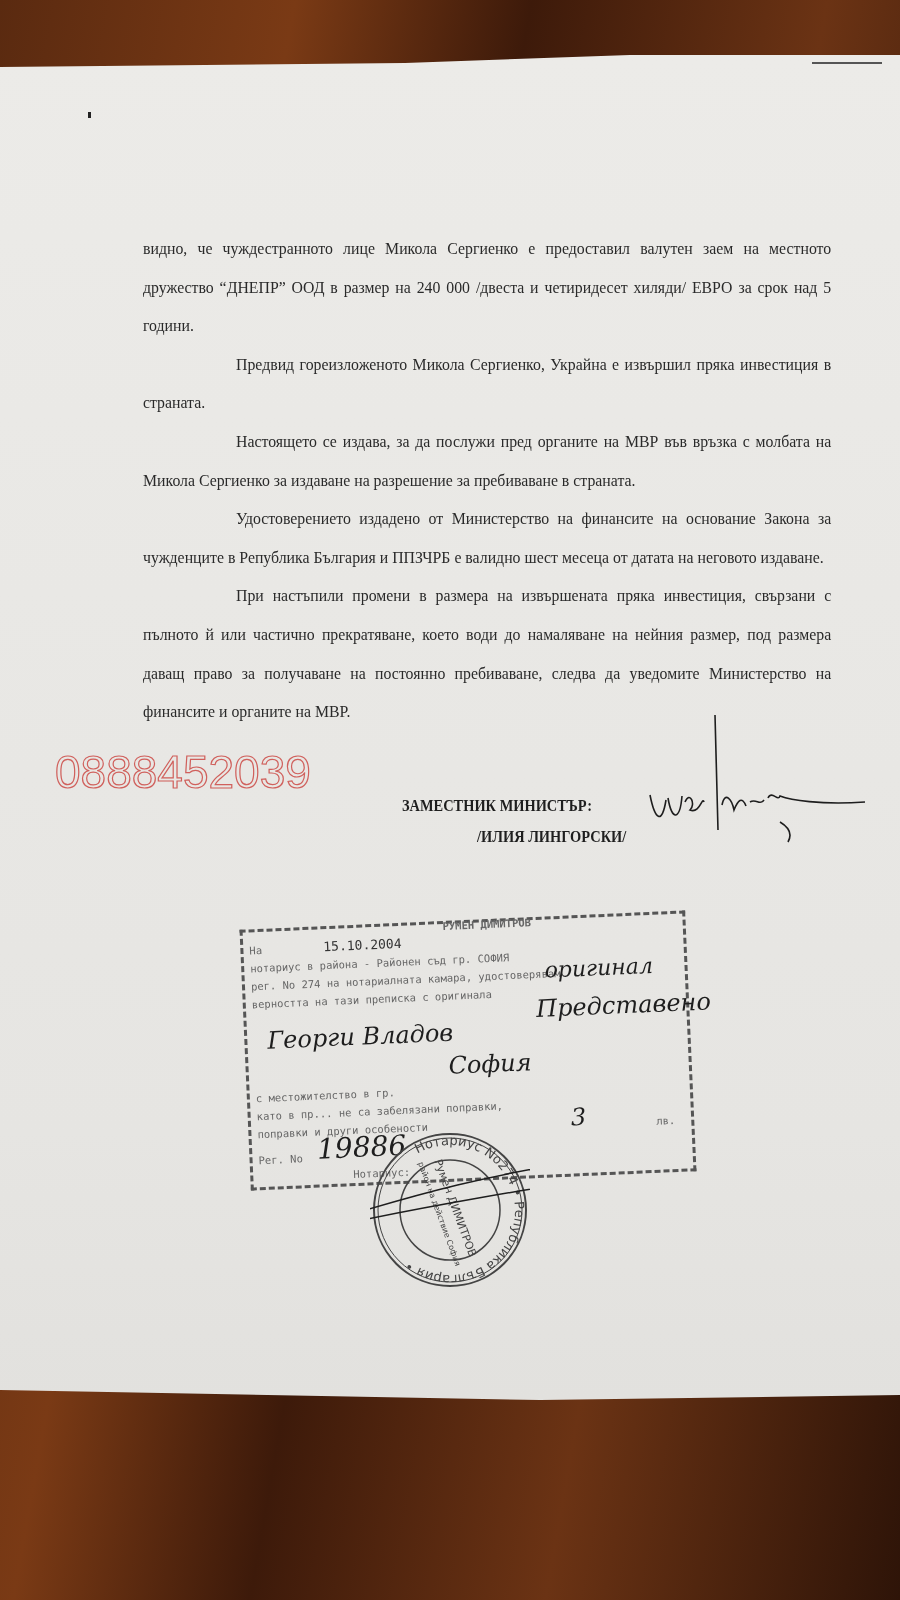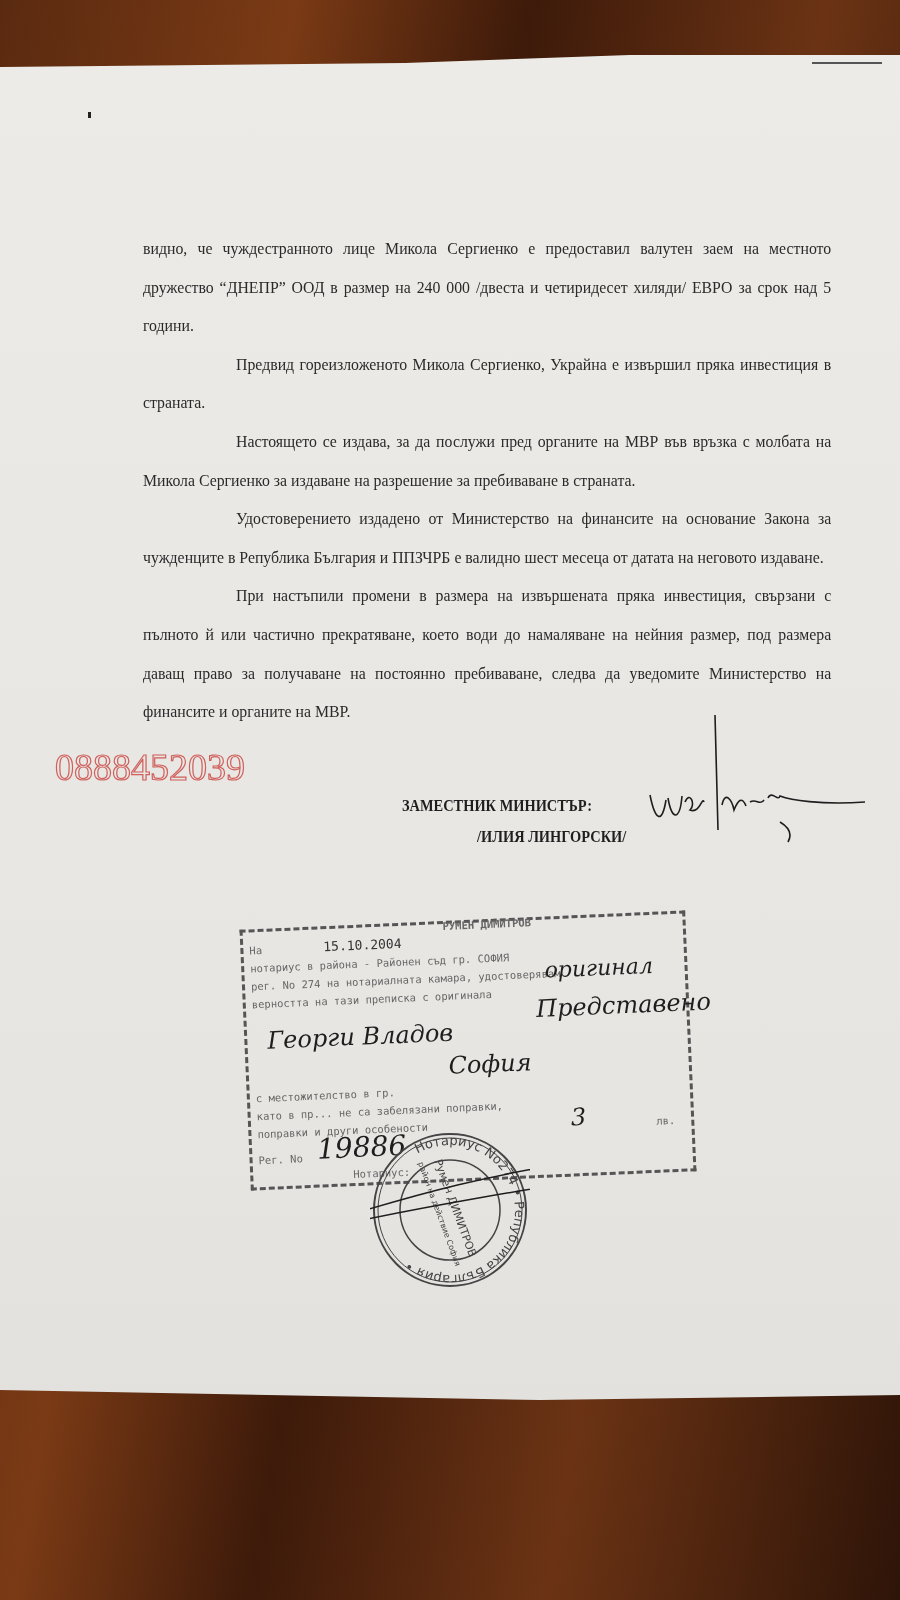--- a/index.html
+++ b/index.html
@@ -18,21 +18,21 @@
   .mark { position: absolute; left: 88px; top: 112px; width: 3px; height: 6px; background: #222; }
   .body-text {
     position: absolute; left: 143px; top: 230px; width: 688px;
     font-size: 17px; color: #2a2a2a; line-height: 38.6px; text-align: justify;
     transform: scaleX(0.93); transform-origin: left top; width: 740px;
   }
   .body-text p { margin: 0; }
   .indent { text-indent: 100px; }
   .phone {
     position: absolute; left: 55px; top: 745px;
-    font-family: Liberation Serif, serif; font-size: 38px; letter-spacing: 0px;
+    font-family: Liberation Sans, sans-serif; font-size: 46px; letter-spacing: 0px;
     color: transparent; -webkit-text-stroke: 1.2px #d0605c;
   }
   .sign-title {
     position: absolute; left: 402px; top: 797px; font-size: 16px; font-weight: bold; color: #1e1e1e;
     transform: scaleX(0.9); transform-origin: left;
   }
   .sign-name {
     position: absolute; left: 477px; top: 828px; font-size: 16px; font-weight: bold; color: #1e1e1e;
     transform: scaleX(0.9); transform-origin: left;
   }

